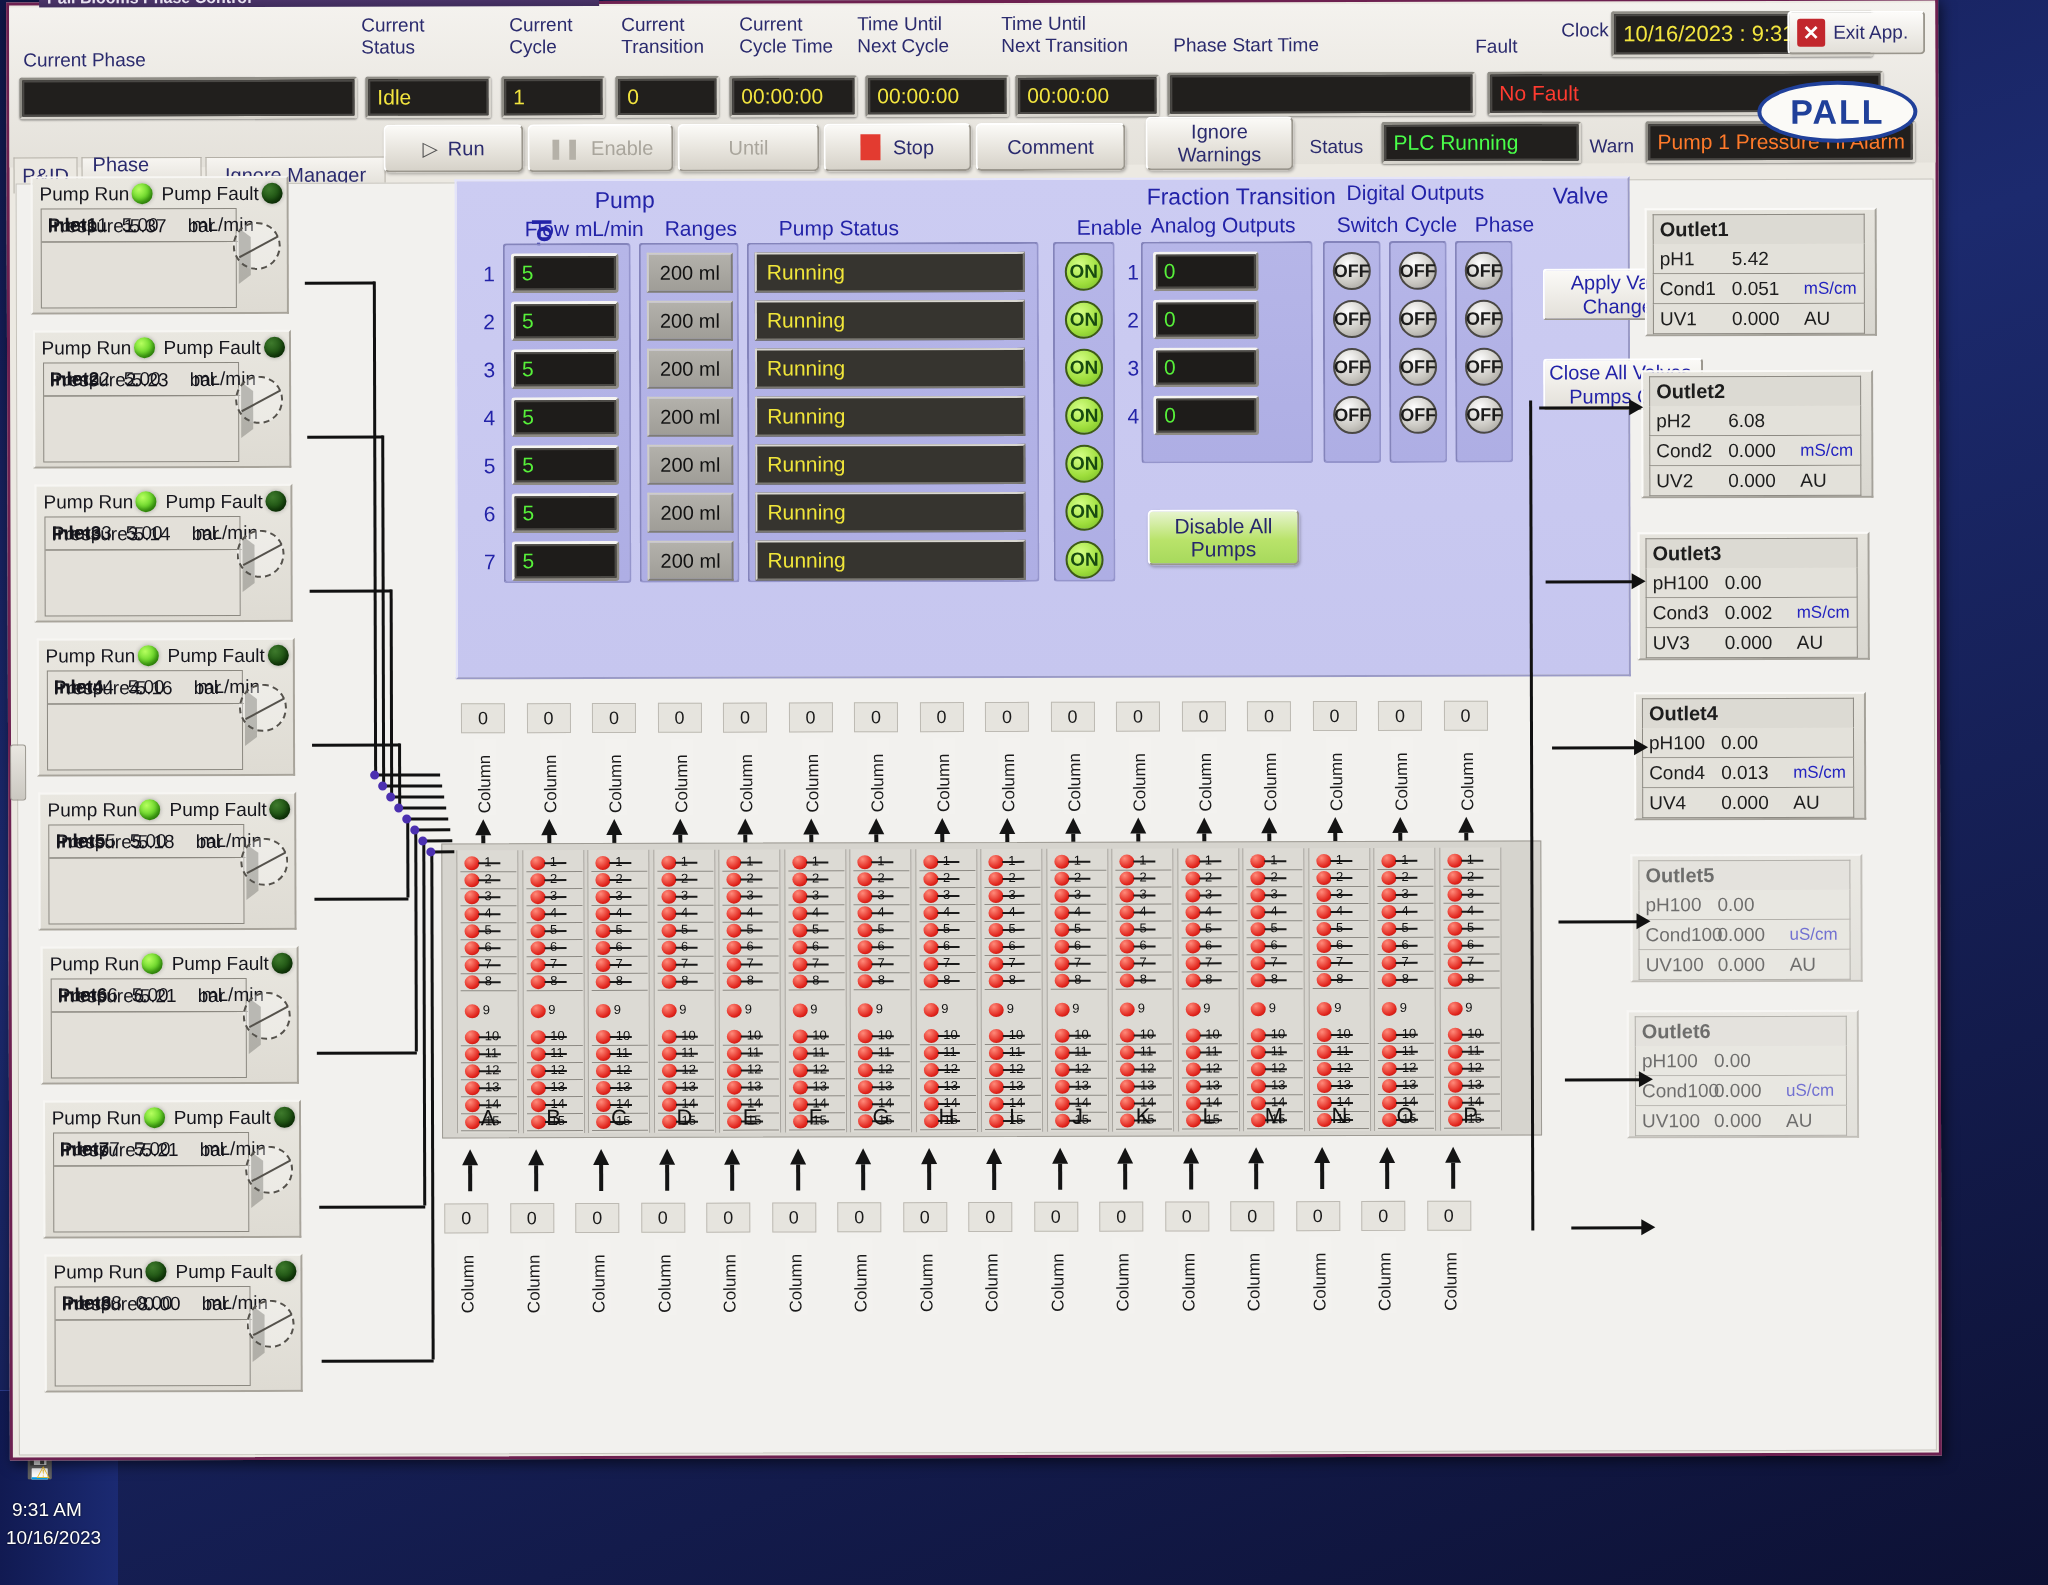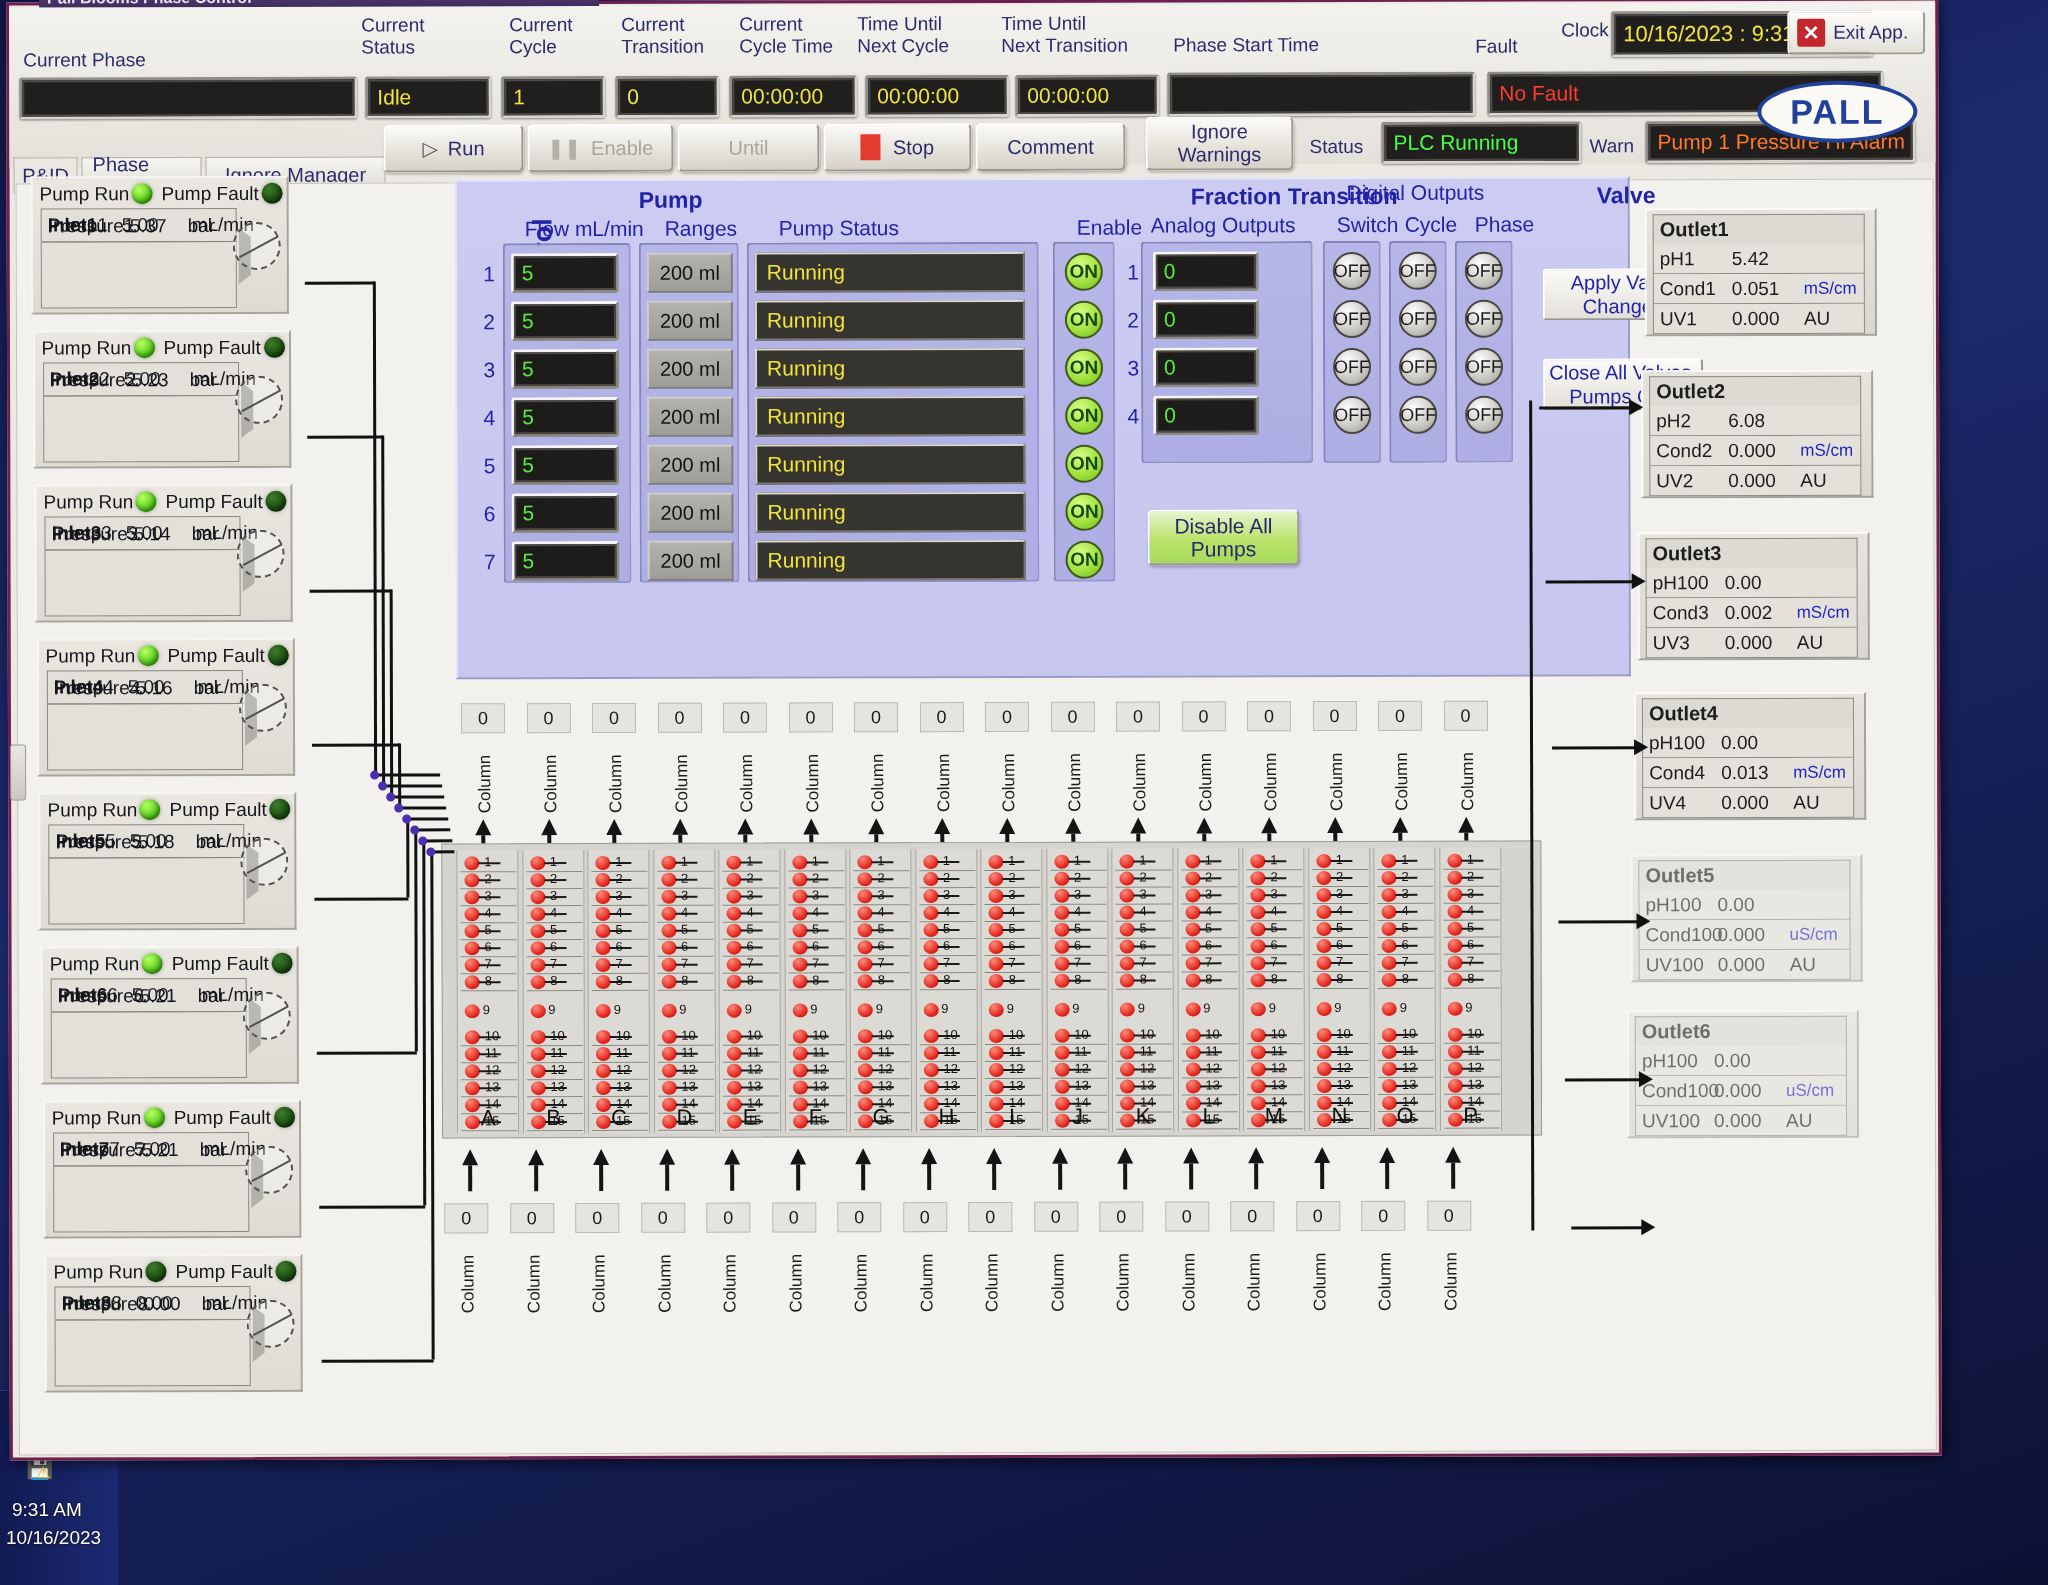--- a/index.html
+++ b/index.html
@@ -147,21 +147,21 @@
     position:absolute; left:438px; top:-4px; width:1175px; height:500px;
     background:linear-gradient(180deg,#ccccf2,#c6c6ef);
     border:2px solid #e4e4fa; border-right-color:#9a9ac6; border-bottom-color:#9a9ac6;
   }
   #mc-rotated {
     position:absolute; left:-12px; top:120px;
     transform: rotate(-90deg); transform-origin: center;
     color:#2323a8; font-size:27px; font-weight:bold;
   }
   .mc-hdr { position:absolute; color:#2323a8; font-size:21px; }
-  .mc-hdr.big { font-weight:bold; font-size:23px;margin-left:44px; }
+  .mc-hdr.big { font-weight:normal; font-size:23px; }
   .col-well {
     position:absolute; background:linear-gradient(180deg,#b6b6e8,#aeaee4);
     border:2px solid #9595cc; border-top-color:#8484bb; border-left-color:#8484bb;
     border-radius:4px;
   }
   .flow-in {
     position:absolute; width:108px; height:40px;
     background:#1e1c1a; border:3px solid #f5f4f1;
     border-right-color:#8e8b84; border-bottom-color:#8e8b84;
     border-radius:4px; box-shadow:inset 0 0 0 2px #4b4945;
@@ -181,21 +181,21 @@
   }
   .onbtn {
     position:absolute; width:38px; height:38px; border-radius:50%;
     background: radial-gradient(circle at 38% 30%, #d5ff86, #9ede3c 60%, #72b526);
     border:2px solid #3d5b16; color:#174a10; font-size:19px; font-weight:bold;
     display:flex; align-items:center; justify-content:center;
   }
   .offbtn {
     position:absolute; width:38px; height:38px; border-radius:50%;
     background: radial-gradient(circle at 38% 30%, #ffffff, #c8c6c0 60%, #9a9892);
-    border:2px solid #4a4844; color:#1b1b1b; font-size:18px; font-weight:normal;
+    border:2px solid #4a4844; color:#1b1b1b; font-size:18px; font-weight:bold;
     display:flex; align-items:center; justify-content:center;
   }
   .ao-in {
     position:absolute; width:106px; height:40px;
     background:#1e1c1a; border:3px solid #f5f4f1;
     border-right-color:#8e8b84; border-bottom-color:#8e8b84;
     border-radius:4px; box-shadow:inset 0 0 0 2px #4b4945;
     color:#57f03a; font-size:21px; display:flex; align-items:center; padding-left:8px;
   }
   .rownum { position:absolute; color:#2323a8; font-size:21px; width:18px; text-align:right;}

